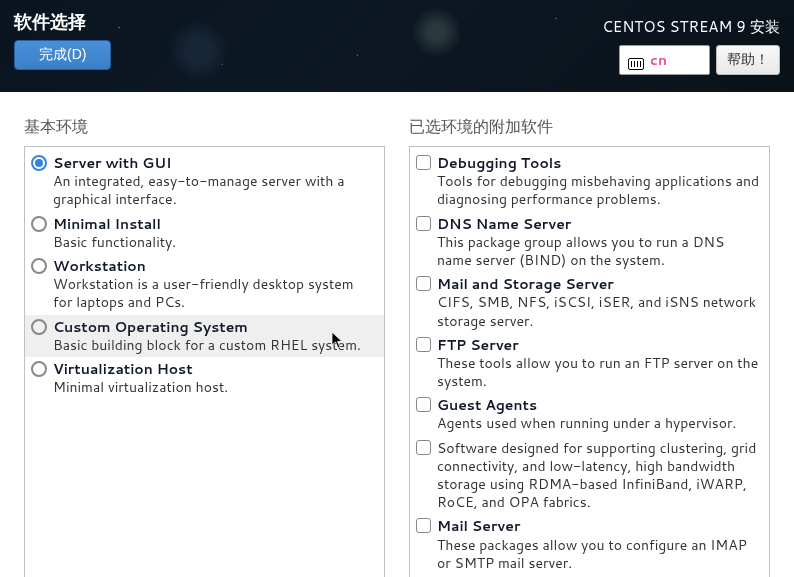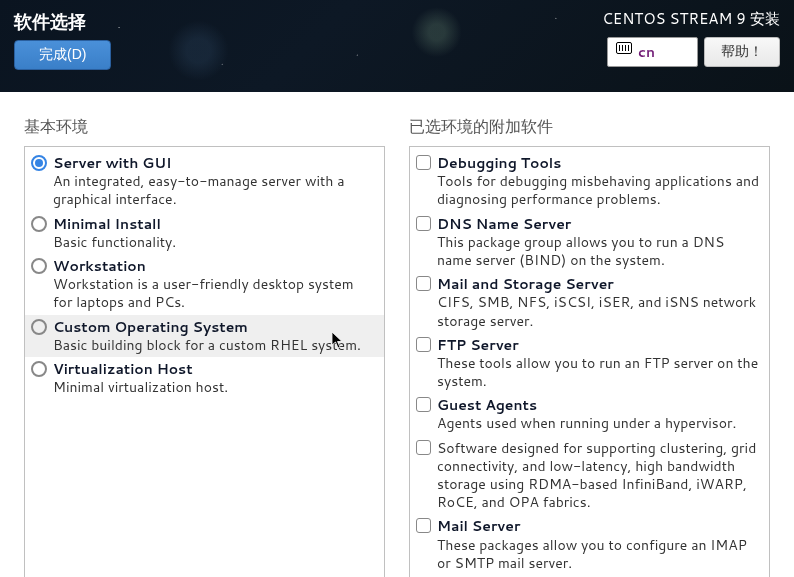--- a/index.html
+++ b/index.html
@@ -24,33 +24,33 @@
 .header-title { font-size: 18px; font-weight: 600; margin-bottom: 6px; }
 .done-btn {
   background: linear-gradient(#4a90d9, #3a7fc8);
   border: 1px solid #2a5f9e;
   border-radius: 4px;
   color: #fff;
   padding: 5px 24px;
   font-size: 14px;
   cursor: pointer;
 }
-.header-right { position: absolute; right: 14px; top: 8px; text-align: right; }
+.header-right { position: absolute; right: 14px; top: 16px; text-align: right; }
 .installer-title { font-size: 15px; margin-bottom: 8px; }
 .lang-help { display: flex; gap: 6px; justify-content: flex-end; }
 .lang-box {
-  background: #fff; color: #701a75; border: 1px solid #999;
+  background: #fff; color: #ec4899; border: 1px solid #999;
   padding: 4px 42px 4px 8px; border-radius: 2px;
-  display: flex; align-items: flex-start; gap: 6px; font-size: 14px; font-weight: 600;
+  display: flex; align-items: flex-end; gap: 6px; font-size: 14px; font-weight: 600;
 }
 .kbd-icon { display:inline-block; width:16px; height:12px; border:1.5px solid #000; border-radius:2px; position:relative; }
 .kbd-icon::after{content:"";position:absolute;left:2px;right:2px;top:2px;bottom:2px;background:repeating-linear-gradient(90deg,#000 0 1px,transparent 1px 3px);}
 .help-btn {
   background: linear-gradient(#f8f8f8,#e8e8e8); border:1px solid #bbb; border-radius:3px;
-  color:#333; padding:4px 16px; font-size:14px; cursor:pointer;font-family:Liberation Serif, serif;
+  color:#333; padding:4px 10px; font-size:14px; cursor:pointer;font-family:Liberation Serif, serif;
 }
 
 .content { display:flex; padding: 12px 24px 0; gap: 24px; height: calc(577px - 78px); }
 .col { flex:1; display:flex; flex-direction:column; }
 .col-title { font-size:16px; color:#555; margin: 10px 0 8px; font-weight:400; }
 .listbox { border:1px solid #c0c0c0; flex:1; overflow-y:auto; padding: 4px 0; }
 .listbox::-webkit-scrollbar{width:10px;} .listbox::-webkit-scrollbar-thumb{background:#b0b0b0;border-radius:5px;}
 
 .opt { display:flex; align-items:flex-start; padding: 3px 8px 3px 6px; gap: 6px; }
 .opt.hovered { background: #efefef; }

